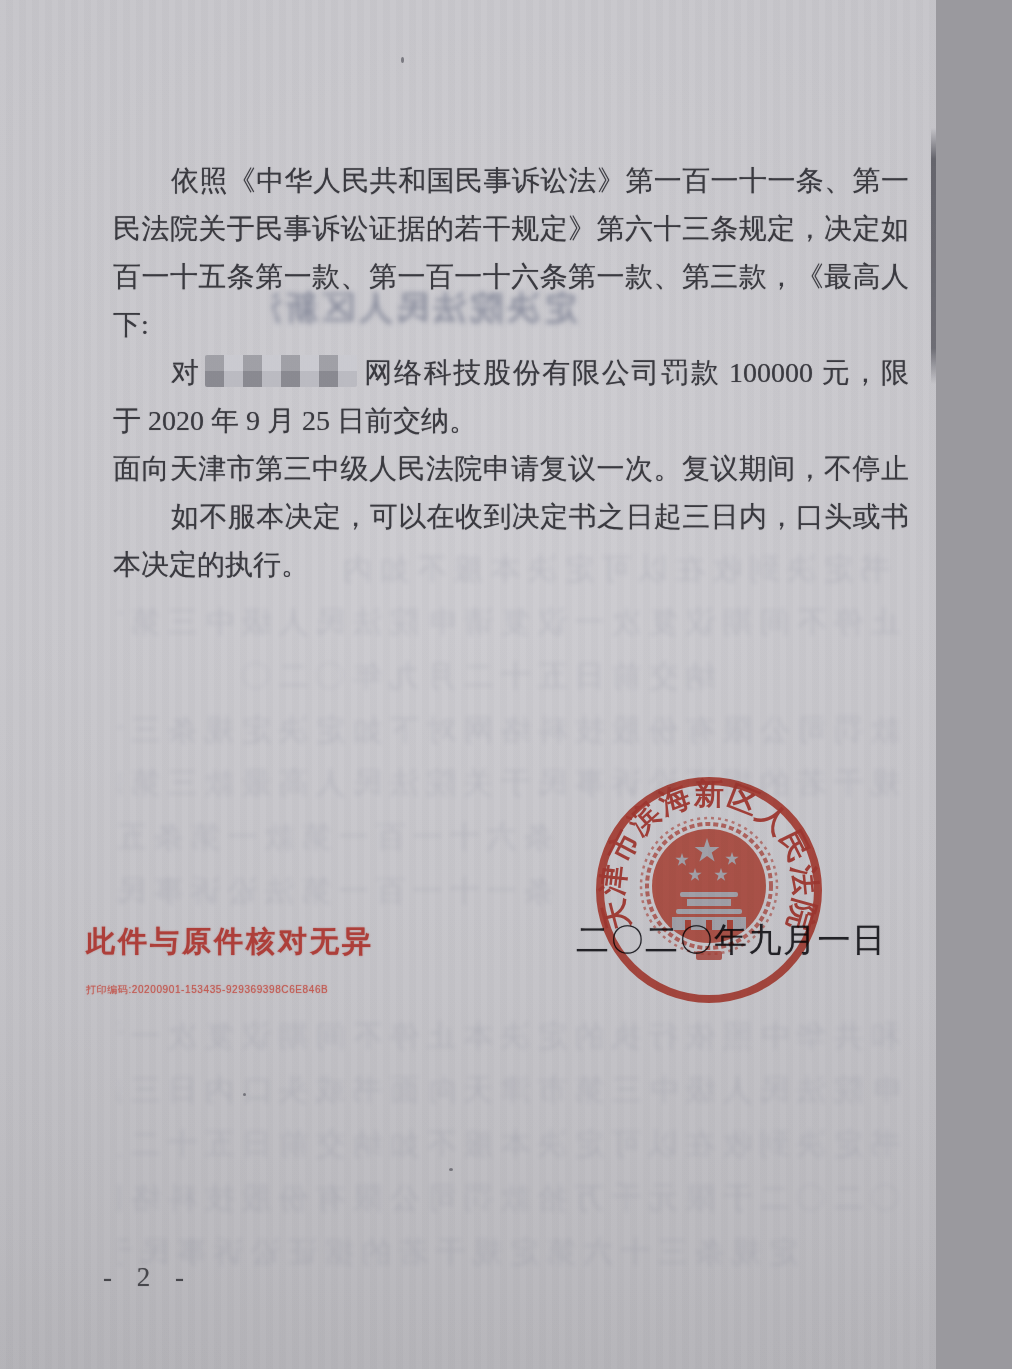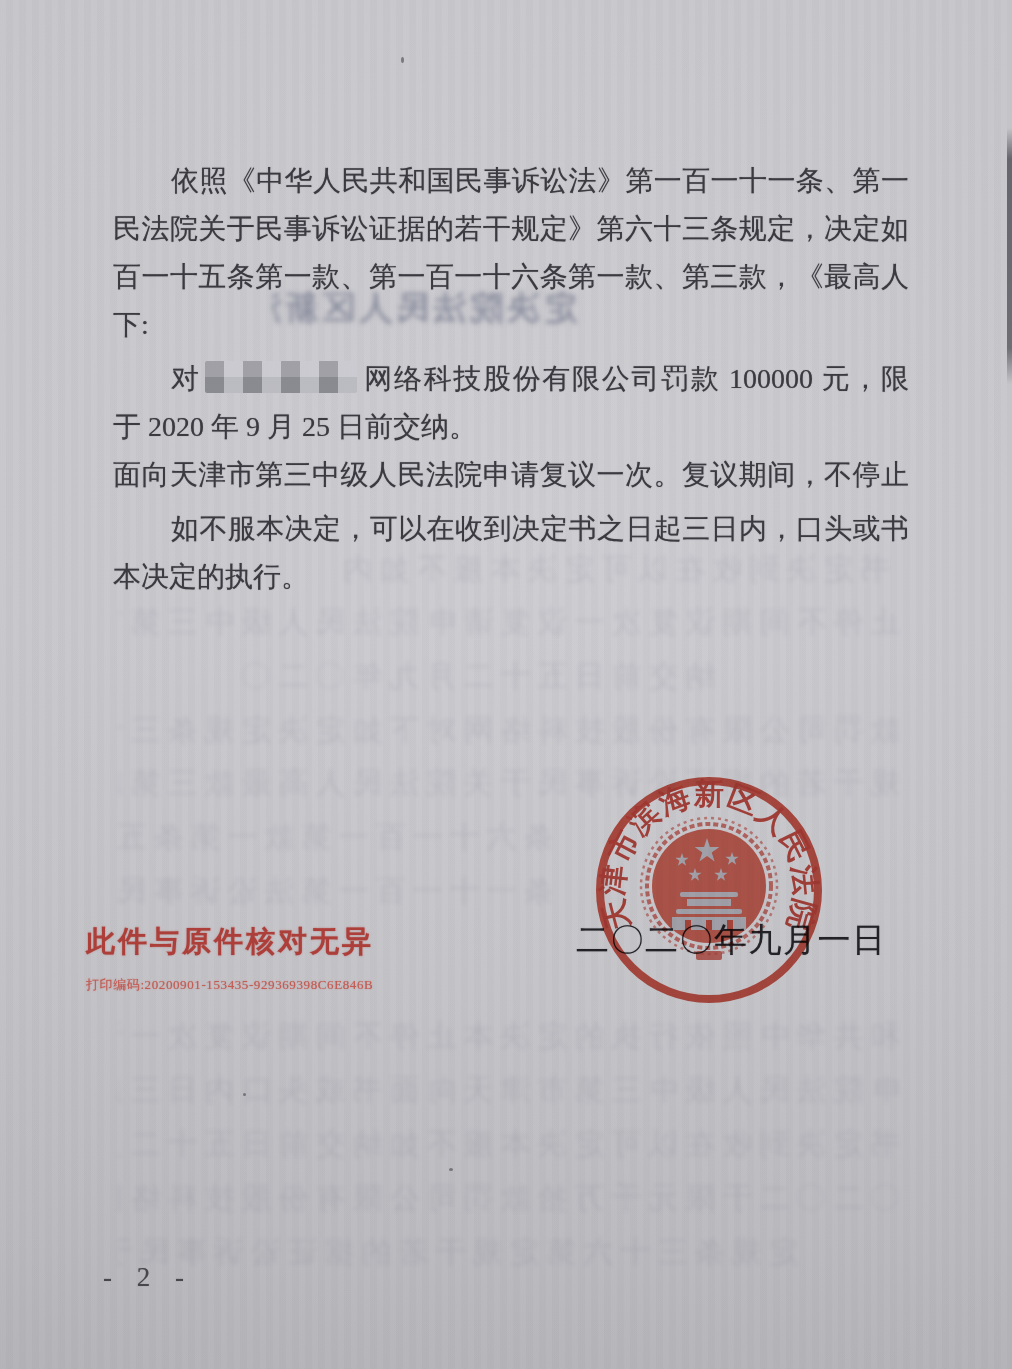--- a/index.html
+++ b/index.html
@@ -2,21 +2,21 @@
 <html><head>
 <meta charset="utf-8">
 <style>
   html,body{margin:0;padding:0;}
   body{
     font-family:"Liberation Serif", serif;
     background:#9a999e;
   }
   #page{
     position:relative;
-    width:1012px;height:1369px;
+    width:936px;height:1369px;
     overflow:hidden;
     background:
       radial-gradient(130% 95% at 52% 38%, rgba(255,255,255,.06), rgba(0,0,0,.05) 90%),
       linear-gradient(180deg,#cbcacf 0%, #cac9ce 45%, #c6c5ca 72%, #c0bfc4 90%, #bbbabf 100%);
   }
   
   #page::after{
     content:"";position:absolute;inset:0;pointer-events:none;
     background:repeating-linear-gradient(90deg,
       rgba(255,255,255,.018) 0 6px, rgba(40,40,50,.016) 6px 13px);
@@ -25,21 +25,21 @@
   
   .content{
     position:absolute;left:113px;top:157px;width:796px;
     font-size:28px;line-height:48px;color:#3a3a40;
     text-shadow:0 0 1px rgba(58,58,64,.55);
     z-index:4;
   }
   .line{height:48px;white-space:nowrap;}
   .line.full{text-align:justify;text-align-last:justify;white-space:normal;height:48px;overflow:hidden;}
   .line.indent{text-indent:58px;}
-  .para-gap{margin-top:6px;}
+  .para-gap{margin-top:0;}
 
   
   .mosaic{
     display:inline-block;width:152px;height:32px;vertical-align:-5px;
     margin:0 6px 0 4px;border-radius:2px;
     background-color:#b8b8bd;
     background-image:
       repeating-linear-gradient(90deg, rgba(88,88,96,.35) 0 19px, rgba(205,205,212,.55) 19px 38px),
       repeating-linear-gradient(0deg, rgba(120,120,130,.30) 0 16px, rgba(225,225,232,.35) 16px 32px);
     filter:blur(.7px);
@@ -48,23 +48,23 @@
   
   .verify{
     position:absolute;left:86px;top:922px;z-index:5;
   }
   .verify .title{
     font-size:29px;font-weight:bold;letter-spacing:3px;color:#ad3f3a;
     text-shadow:0 0 1.5px rgba(173,63,58,.75);
     font-family:Liberation Mono, monospace;
   }
   .verify .code{
-    margin-top:14px;font-size:13px;letter-spacing:.6px;color:#c25d55;
+    margin-top:21px;font-size:10px;letter-spacing:.6px;color:#c25d55;
     text-shadow:0 0 1.2px rgba(194,93,85,.8);
-    font-family:Liberation Serif, serif;
+    font-family:Liberation Sans, sans-serif;
   }
 
   
   .seal{
     position:absolute;left:584px;top:765px;width:250px;height:250px;
     z-index:3;mix-blend-mode:multiply;opacity:.93;
     filter:blur(.3px);
   }
 
   

